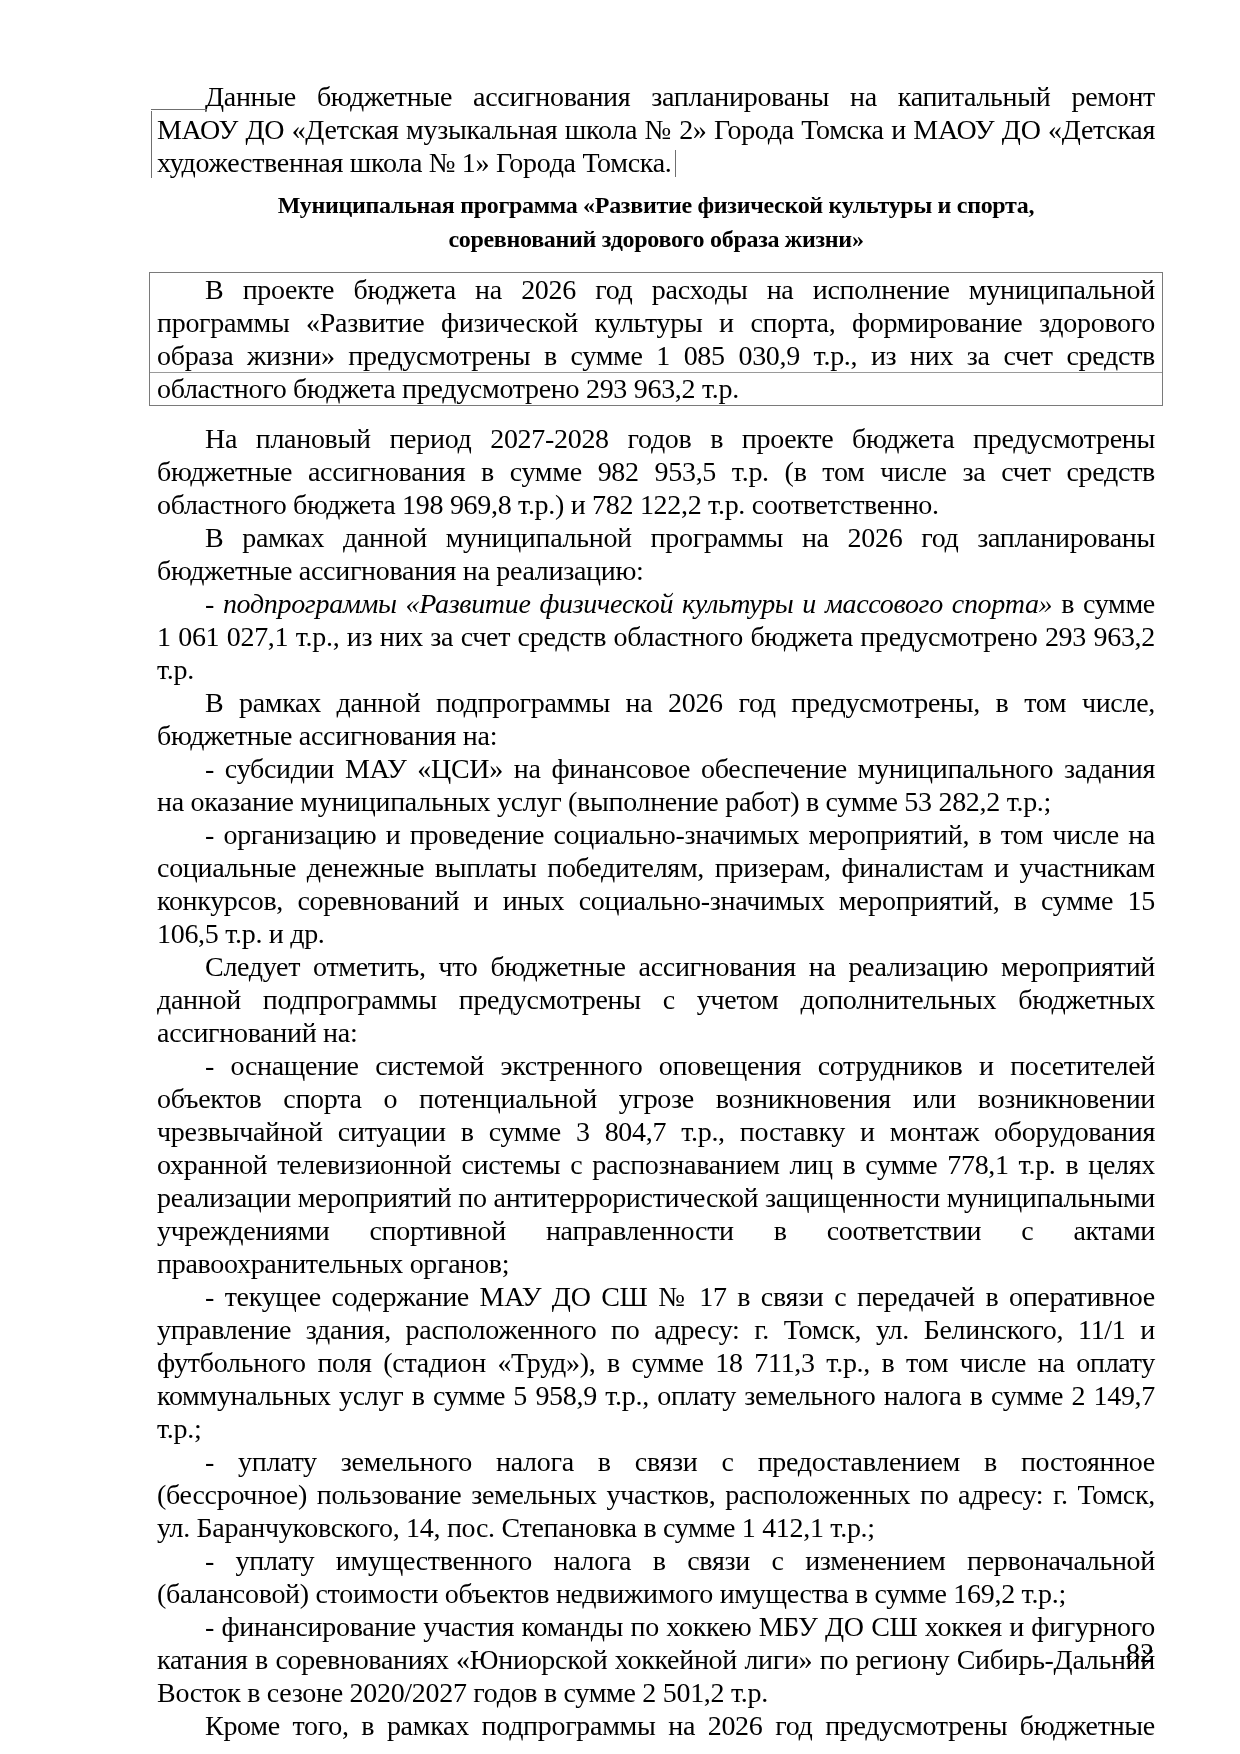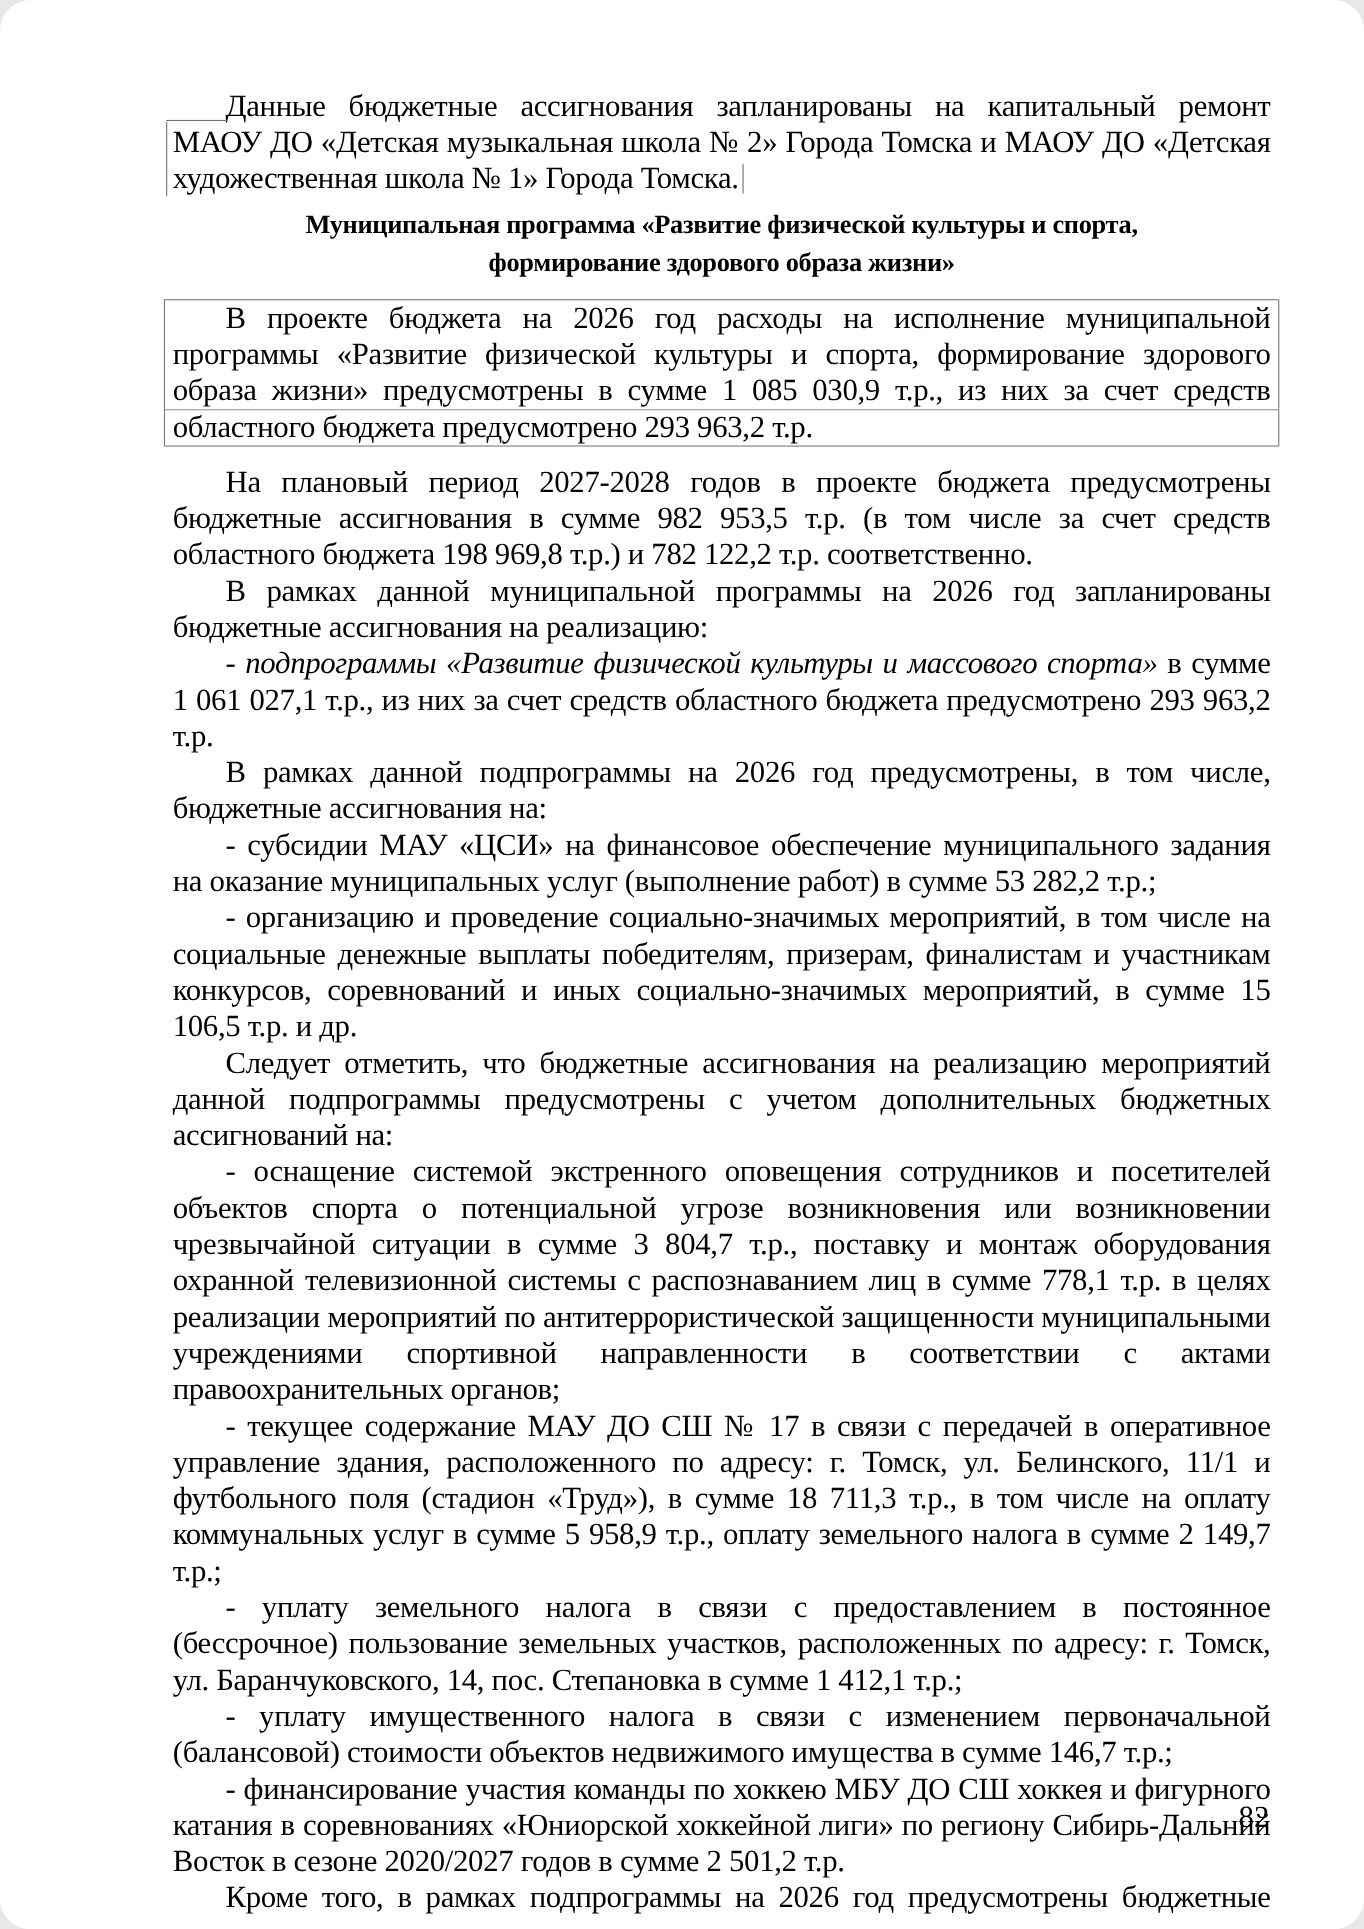--- a/index.html
+++ b/index.html
@@ -6,21 +6,20 @@
   .page {
     position:relative;
     width:1240px; height:1754px;
     margin:0 auto;
     background:#ffffff;
     font-family:"Liberation Serif", "DejaVu Serif", serif;
     color:#000;
     box-sizing:border-box;
     padding:80px 85px 0 157px;
     overflow:hidden;
-    border-radius:28px;
   }
   .content { width:998px; }
   .para {
     margin:0;
     font-size:28px;
     line-height:33px;
     text-align:justify;
     text-indent:48px;
     letter-spacing:-0.3px;
   }
@@ -73,21 +72,21 @@
   <div class="content">
 
     <p class="para p-intro">
       <span class="frame-underline"></span>
       <span class="frame-left"></span>
       <span>Данные бюджетные ассигнования запланированы на капитальный ремонт МАОУ ДО «Детская музыкальная школа № 2» Города Томска и МАОУ ДО «Детская художественная школа № 1» Города Томска.</span><span class="end-tick"></span>
     </p>
 
     <div class="heading">
       <div>Муниципальная программа «Развитие физической культуры и спорта,</div>
-      <div>формирование здорового образа жизни»</div>
+      <div>соревнований здорового образа жизни»</div>
     </div>
 
     <div class="boxed">
       <span class="box-divider"></span>
       <p class="para">В проекте бюджета на 2026 год расходы на исполнение муниципальной программы «Развитие физической культуры и спорта, формирование здорового образа жизни» предусмотрены в сумме 1 085 030,9 т.р., из них за счет средств областного бюджета предусмотрено 293 963,2 т.р.</p>
     </div>
 
     <p class="para">На плановый период 2027-2028 годов в проекте бюджета предусмотрены бюджетные ассигнования в сумме 982 953,5 т.р. (в том числе за счет средств областного бюджета  198 969,8 т.р.) и 782 122,2 т.р. соответственно.</p>
 
     <p class="para">В рамках данной муниципальной программы на 2026 год запланированы бюджетные ассигнования на реализацию:</p>
@@ -101,21 +100,21 @@
     <p class="para">- организацию и проведение социально-значимых мероприятий, в том числе на социальные денежные выплаты победителям, призерам, финалистам и участникам конкурсов, соревнований и иных социально-значимых мероприятий, в сумме 15 106,5 т.р. и др.</p>
 
     <p class="para">Следует отметить, что бюджетные ассигнования на реализацию мероприятий данной подпрограммы предусмотрены с учетом дополнительных бюджетных ассигнований на:</p>
 
     <p class="para">- оснащение системой экстренного оповещения сотрудников и посетителей объектов спорта о потенциальной угрозе возникновения или возникновении чрезвычайной ситуации в сумме 3 804,7 т.р., поставку и монтаж оборудования охранной телевизионной системы с распознаванием лиц в сумме 778,1 т.р. в целях реализации мероприятий по антитеррористической защищенности муниципальными учреждениями спортивной направленности в соответствии с актами правоохранительных органов;</p>
 
     <p class="para">- текущее содержание МАУ ДО СШ № 17 в связи с передачей в оперативное управление здания, расположенного по адресу: г. Томск, ул. Белинского, 11/1 и футбольного поля (стадион «Труд»), в сумме 18 711,3 т.р., в том числе на оплату коммунальных услуг в сумме 5 958,9 т.р., оплату земельного налога в сумме 2 149,7 т.р.;</p>
 
     <p class="para">- уплату земельного налога в связи с предоставлением в постоянное (бессрочное) пользование земельных участков, расположенных по адресу: г. Томск, ул. Баранчуковского, 14, пос. Степановка в сумме 1 412,1 т.р.;</p>
 
-    <p class="para">- уплату имущественного налога в связи с изменением первоначальной (балансовой) стоимости объектов недвижимого имущества в сумме 146,7 т.р.;</p>
+    <p class="para">- уплату имущественного налога в связи с изменением первоначальной (балансовой) стоимости объектов недвижимого имущества в сумме 169,2 т.р.;</p>
 
     <p class="para">- финансирование участия команды по хоккею МБУ ДО СШ хоккея и фигурного катания в соревнованиях «Юниорской хоккейной лиги» по региону Сибирь-Дальний Восток в сезоне 2020/2027 годов в сумме 2 501,2 т.р.</p>
 
     <p class="para">Кроме того, в рамках подпрограммы на 2026 год предусмотрены бюджетные ассигнования на:</p>
 
     <p class="para">- обеспечение условий для развития физической культуры и массового спорта в сумме 28 944,7 т.р., из них за счет средств областного бюджета предусмотрено 26 475,5 т.р.;</p>
 
   </div>
 
   <div class="page-number">82</div>

